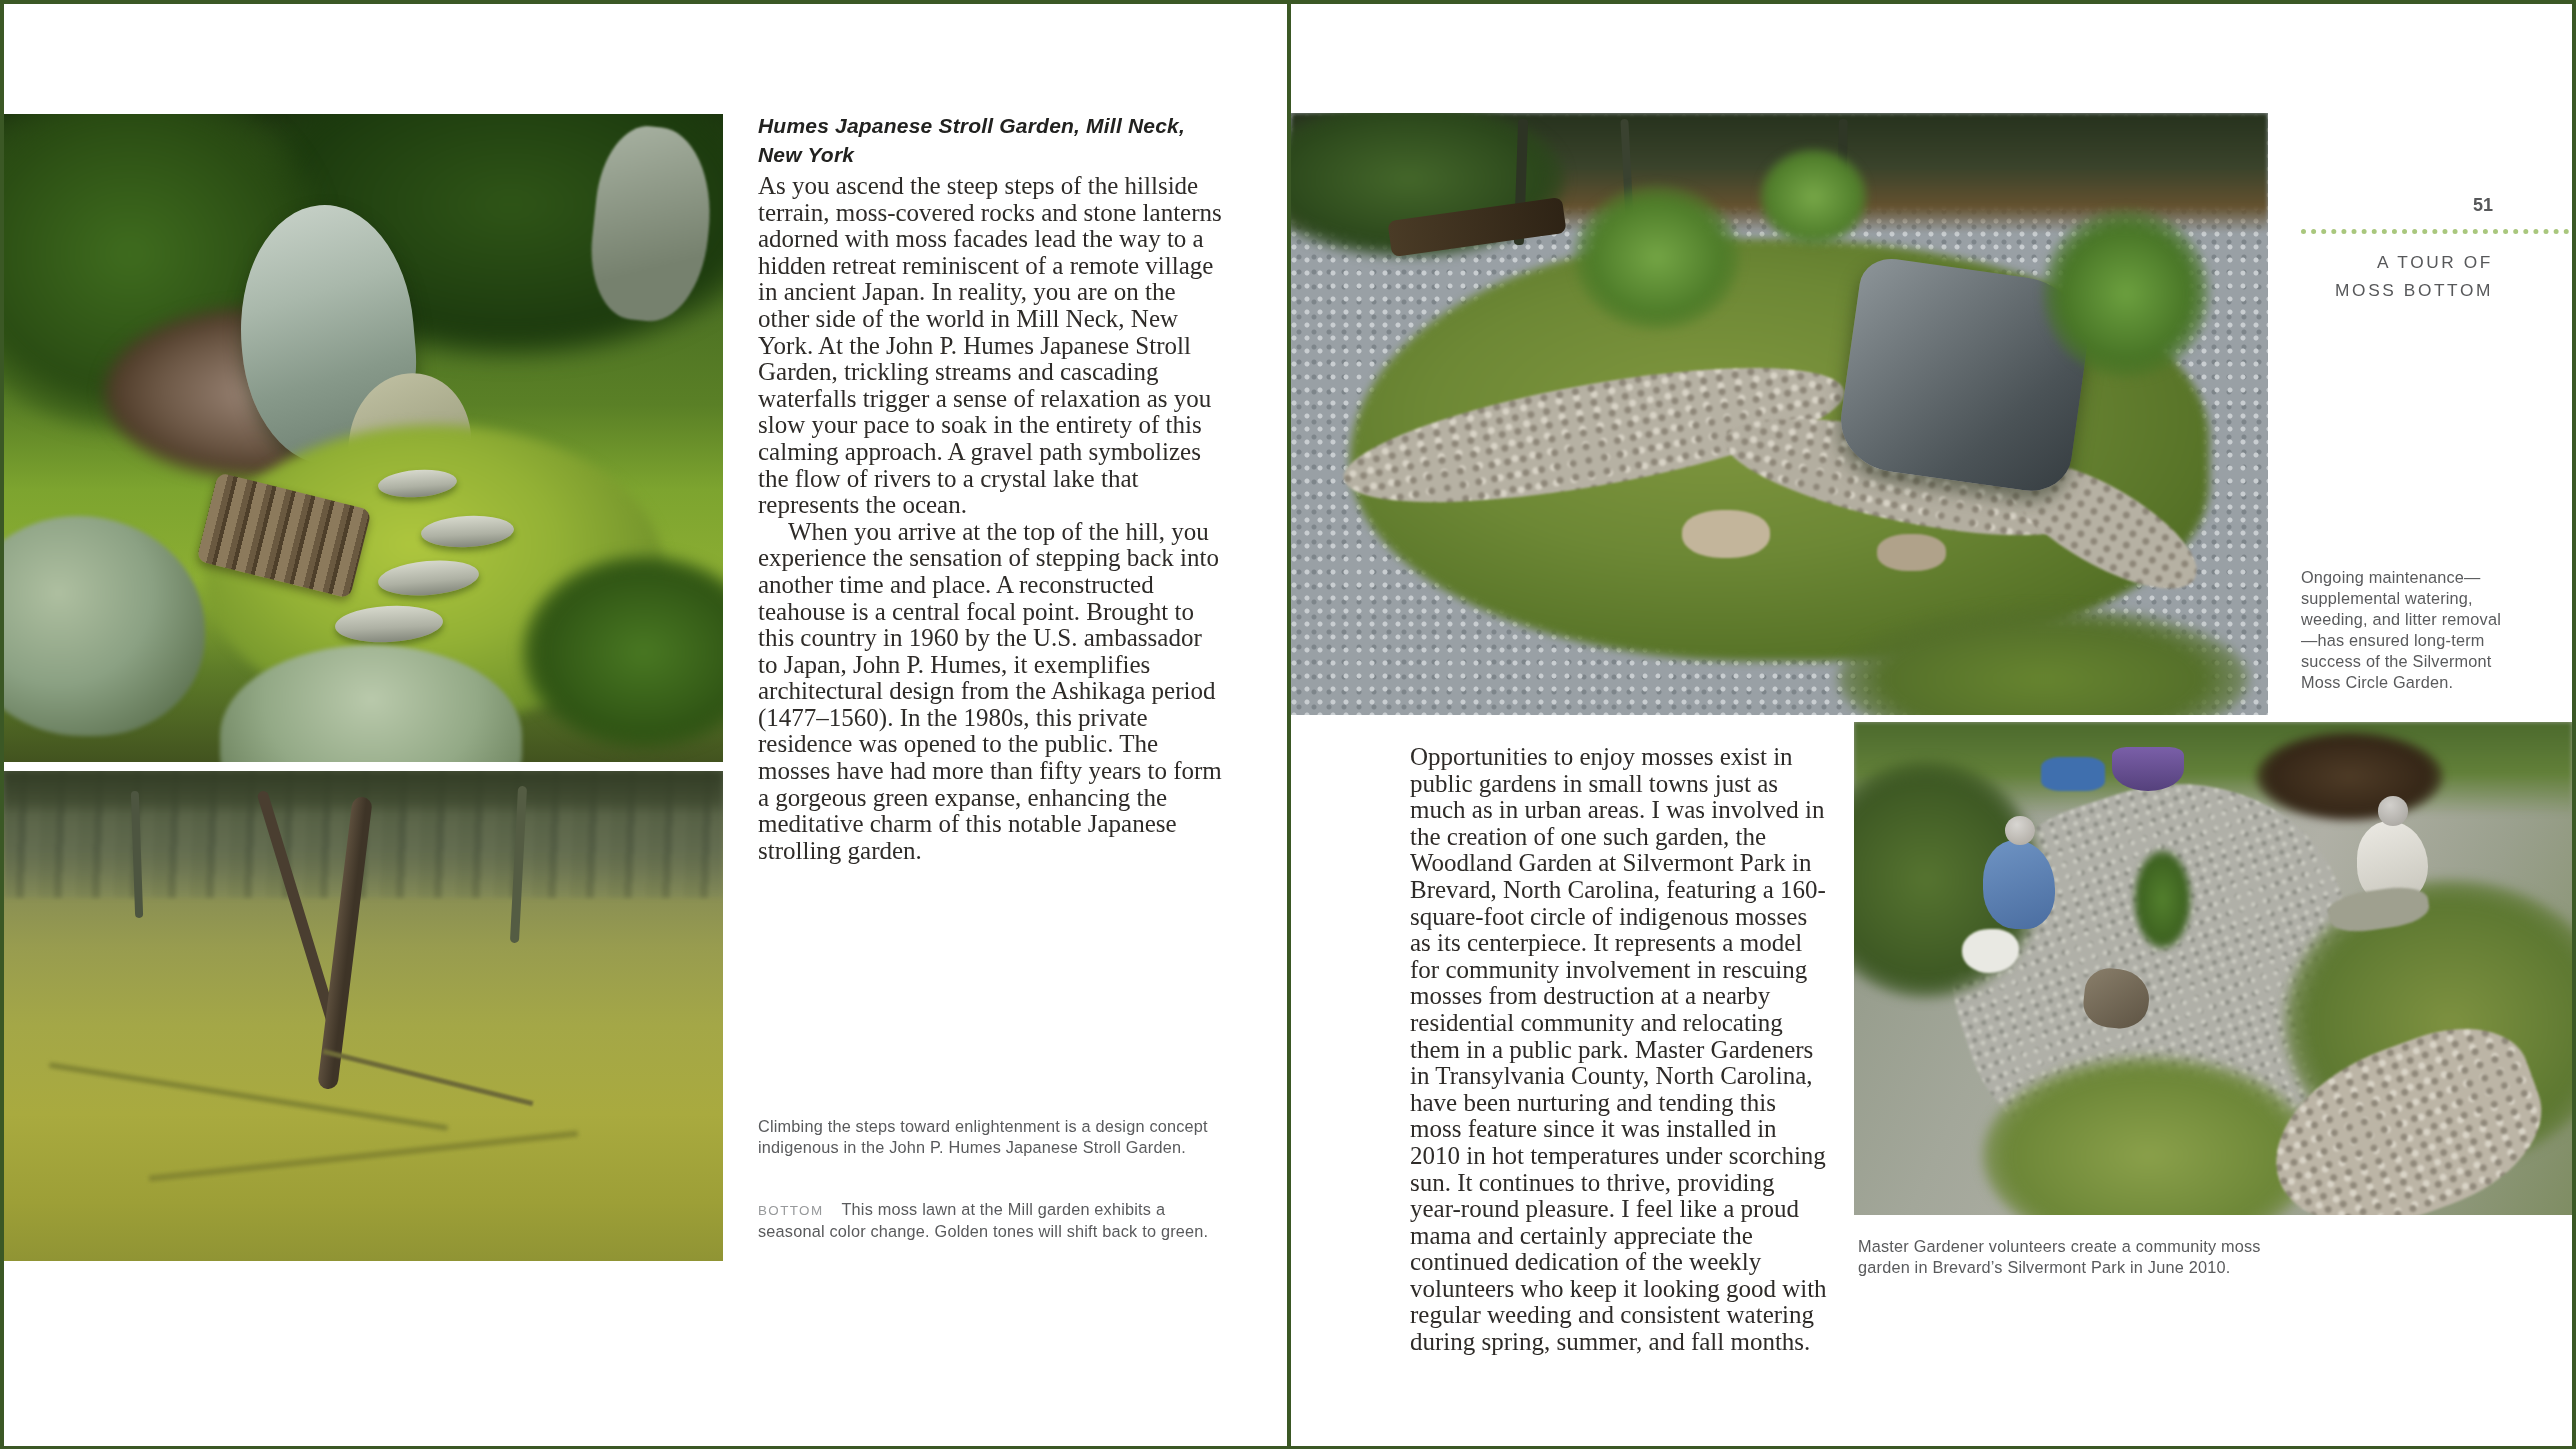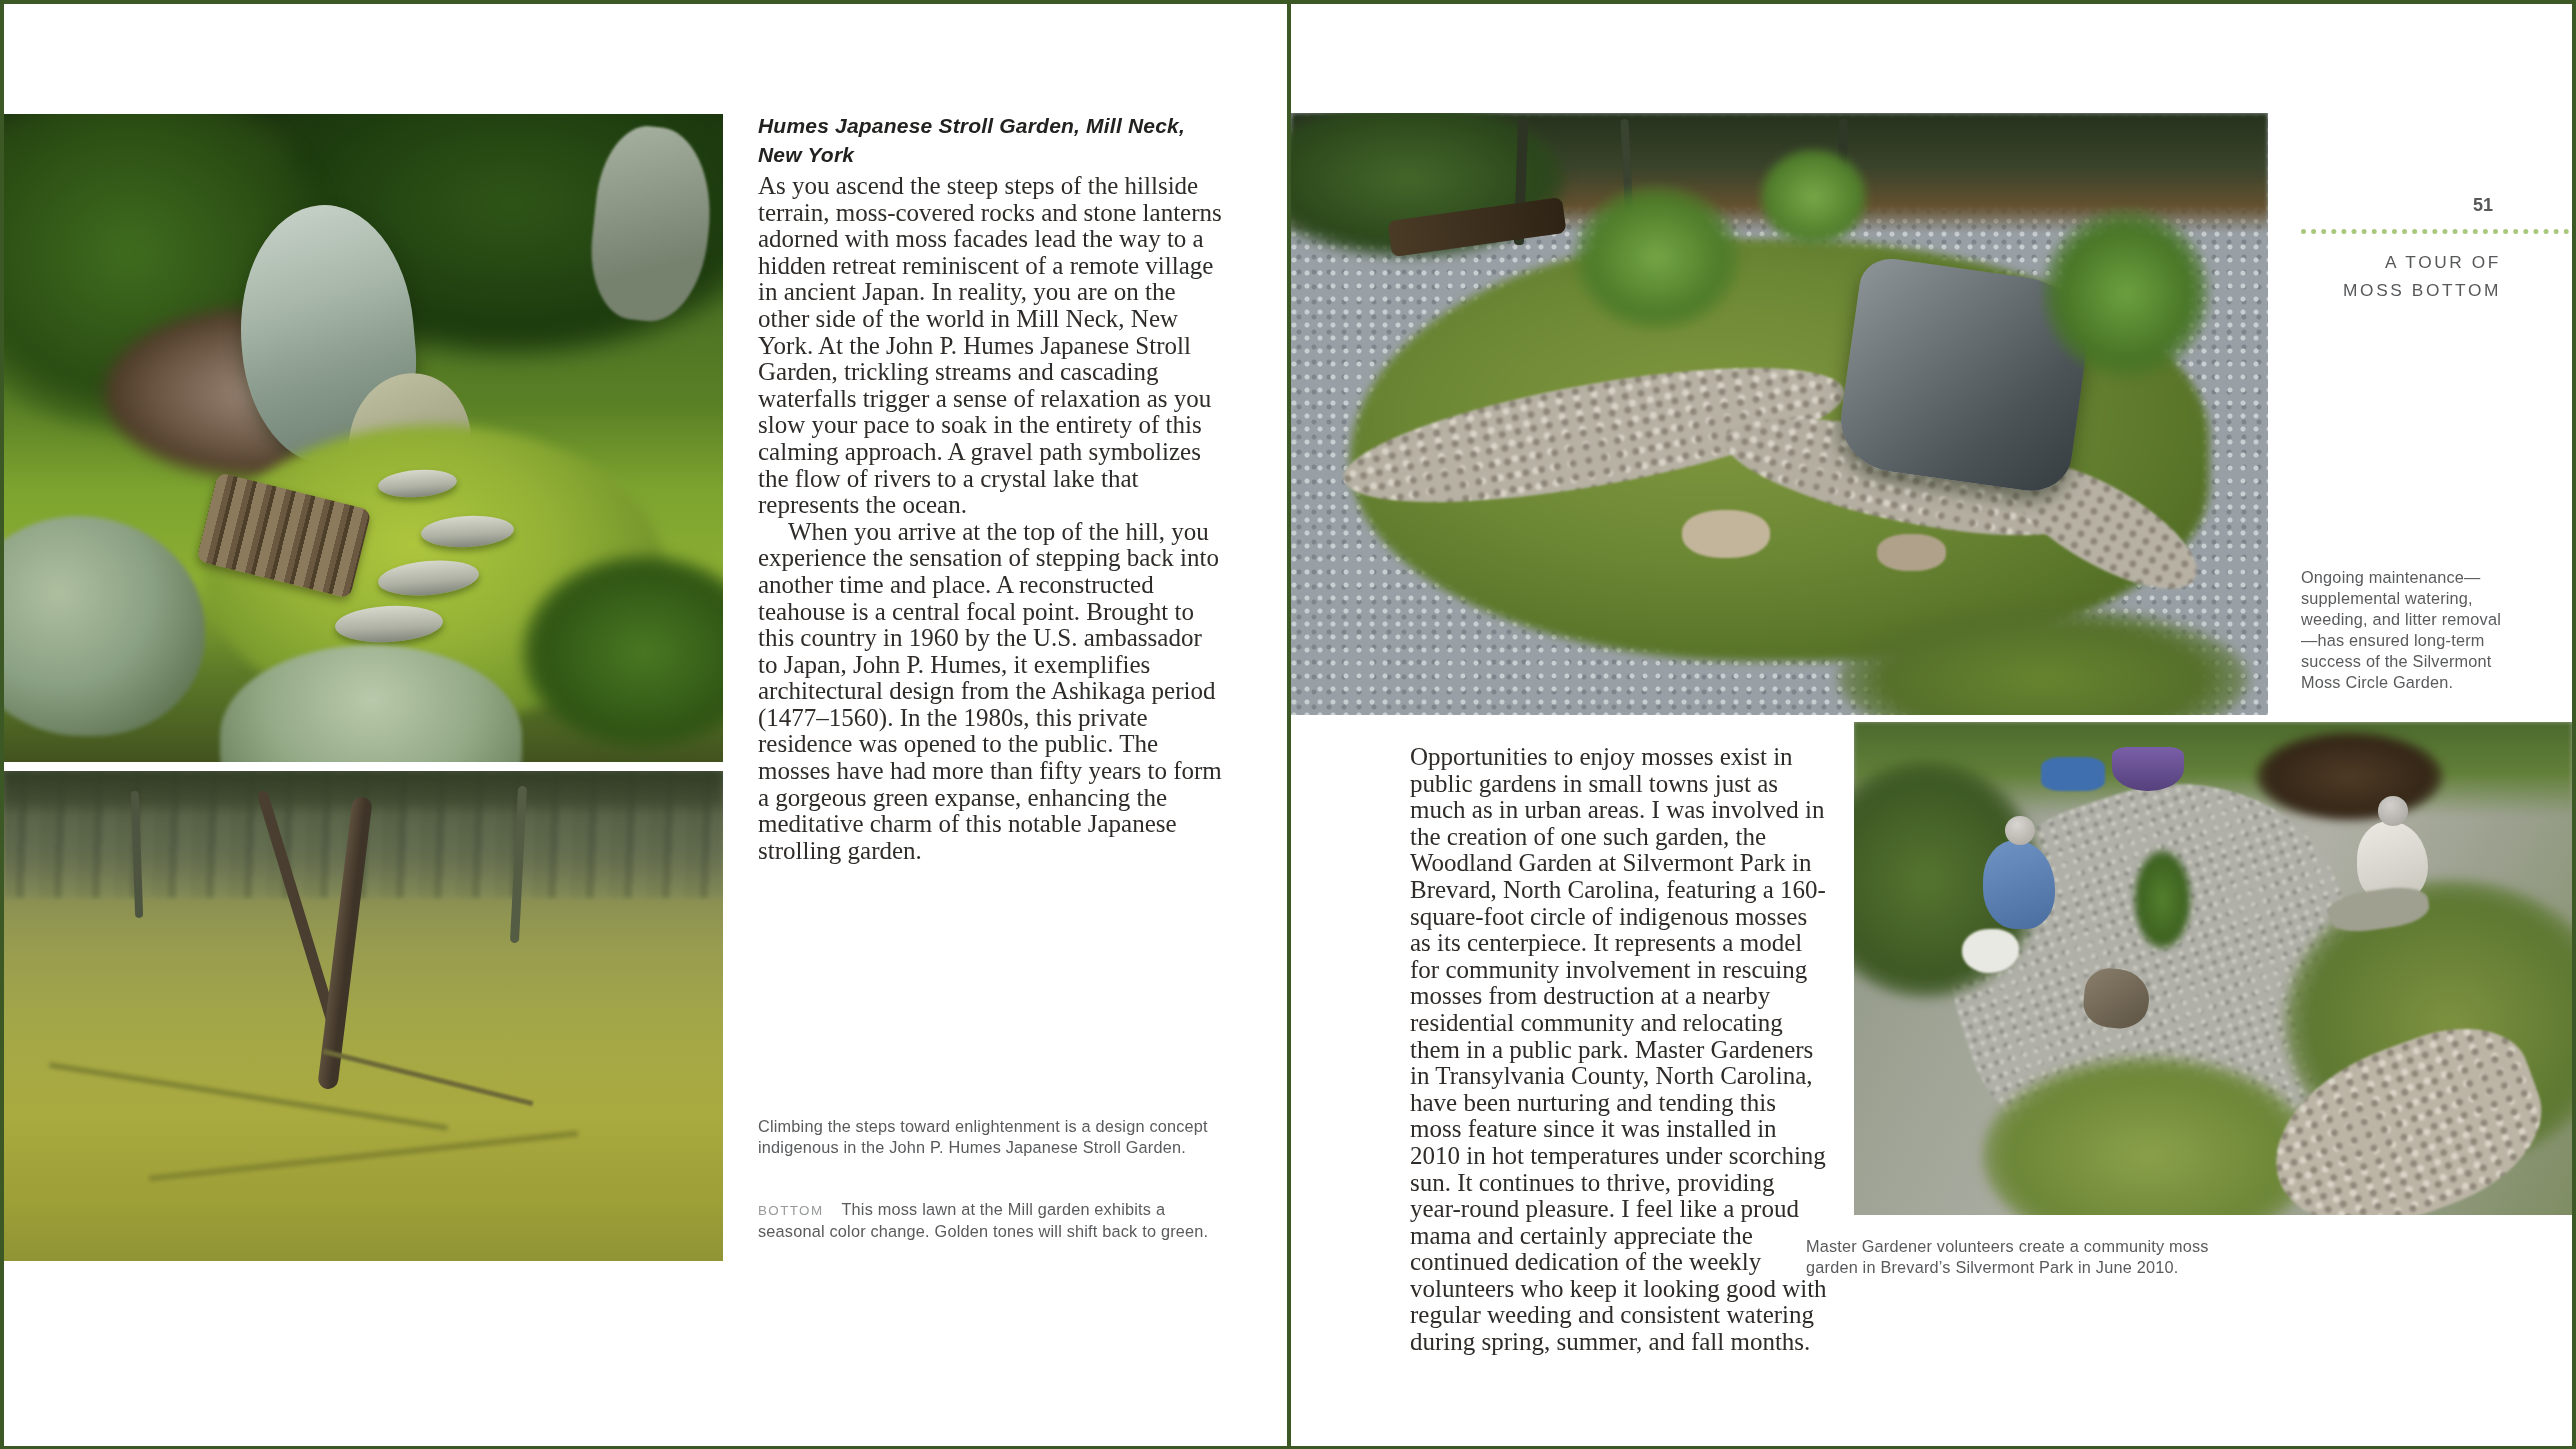--- a/index.html
+++ b/index.html
@@ -113,24 +113,24 @@
   .p4-person2-head{left:73%;top:15%;width:4.2%;height:6%;background:radial-gradient(circle at 40% 30%,#d2d0cc,#a3a09a);border-radius:50%;}
   .p4-person2-legs{left:66%;top:34%;width:14%;height:8%;background:#9fa08f;border-radius:40%;transform:rotate(-8deg);filter:blur(1px);}
   .p4-sapling{left:39%;top:26%;width:8%;height:20%;background:radial-gradient(ellipse,#53802d 0%,#3d6220 60%,rgba(50,80,26,0) 85%);filter:blur(3px);border-radius:50%;}
   .p4-rock{left:32%;top:50%;width:9%;height:12%;background:linear-gradient(140deg,#8a7f6b,#5d5343);border-radius:40% 50% 45% 40%;transform:rotate(6deg);}
 
   
   .left-article{left:758px;top:111px;width:468px;}
   .left-cap1{left:758px;top:1116px;width:454px;}
   .left-cap2{left:758px;top:1199px;width:454px;}
   .right-article{left:1410px;top:744px;width:420px;}
-  .right-photo-caption{left:1806px;top:1236px;width:458px;}
+  .right-photo-caption{left:1858px;top:1236px;width:458px;}
   .margin-pagenum{left:2269px;top:195px;width:224px;text-align:right;}
   .margin-dotted{left:2301px;top:229px;width:268px;}
-  .margin-section{left:2269px;top:248px;width:224px;padding-left:8px;}
+  .margin-section{left:2269px;top:248px;width:224px;}
   .margin-cap{left:2301px;top:551px;width:204px;}
 </style>
 </head>
 <body>
 
 <div class="abs rule border-top"></div>
 <div class="abs rule border-bottom"></div>
 <div class="abs rule border-left"></div>
 <div class="abs rule border-right"></div>
 <div class="abs rule gutter-line"></div>

